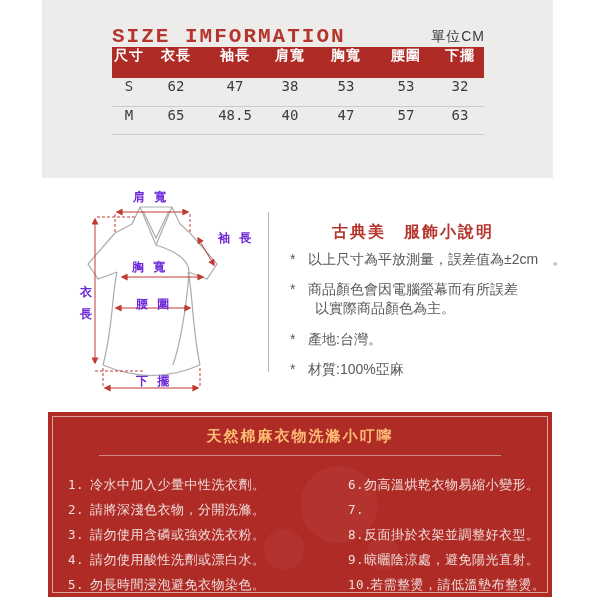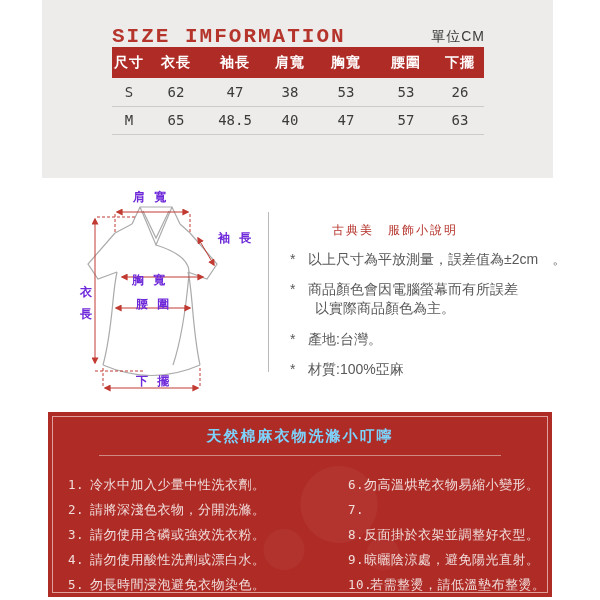--- a/index.html
+++ b/index.html
@@ -6,50 +6,50 @@
   body { background:#fff; font-family:"Liberation Sans","DejaVu Sans",sans-serif; }
   .stage { position:relative; width:600px; height:600px; background:#fff; overflow:hidden; }
 
   
   .top-panel { position:absolute; left:42px; top:0; width:511px; height:178px; background:#EDECEA; }
   .page-title { position:absolute; left:70px; top:25px; font-family:"Liberation Mono","DejaVu Sans Mono",monospace;
                 font-size:21px; font-weight:bold; letter-spacing:2px; color:#B5342C; }
   .unit-label { position:absolute; left:330px; top:28px; width:113px; text-align:right; font-size:14px; color:#3B3B3B; letter-spacing:1px; }
 
   .size-table { position:absolute; left:70px; top:47px; width:372px; }
-  .trow { display:flex; align-items:center; }
+  .trow { display:flex; align-items:flex-start; }
   .trow.head { background:#AE2B26; height:31px; }
   .trow.data { height:28.5px; border-bottom:1px solid #CBCBCB; }
   .tcell { text-align:center; }
   .tcell.c0{width:34px}.tcell.c1{width:60px}.tcell.c2{width:58px}.tcell.c3{width:52px}
   .tcell.c4{width:60px}.tcell.c5{width:60px}.tcell.c6{width:48px}
   .trow.head .tcell { color:#fff; font-size:14px; font-weight:bold; letter-spacing:1px; }
   .trow.data .tcell { color:#3B3B3B; font-size:14px; font-family:"DejaVu Sans Mono","Liberation Mono",monospace; }
 
   
   .diagram-svg { position:absolute; left:50px; top:188px; }
   .dim-label { position:absolute; color:#6d28d9; font-size:12px; font-weight:bold; letter-spacing:3px; white-space:nowrap; }
   .dim-label.vertical { width:16px; line-height:22px; word-break:break-all; letter-spacing:0; text-align:center; white-space:normal; }
   .mid-divider { position:absolute; left:268px; top:212px; width:1px; height:160px; background:#B9B9B9; }
 
   
-  .notes-title { position:absolute; left:332px; top:222px; font-size:12px; font-weight:normal; color:#B5342C; letter-spacing:2px; }
+  .notes-title { position:absolute; left:332px; top:222px; font-size:16px; font-weight:bold; color:#B5342C; letter-spacing:2px; }
   .note-item { position:absolute; left:290px; display:flex; color:#5A5858; font-size:14px; line-height:19px; }
   .note-bullet { width:18px; color:#5A5858; }
   .note-line2 { padding-left:7px; }
 
   
   .care-box { position:absolute; left:48px; top:412px; width:504px; height:185px; background:#AE2B26; }
   .care-inner-border { position:absolute; left:4px; top:4px; right:4px; bottom:4px; border:1px solid rgba(255,240,235,0.6); pointer-events:none; }
   .care-watermark { position:absolute; left:170px; top:25px; width:220px; height:150px; opacity:0.5; pointer-events:none;
      background:
        radial-gradient(circle at 55% 45%, rgba(255,190,180,0.12) 0 38px, transparent 39px),
        radial-gradient(circle at 30% 75%, rgba(255,190,180,0.10) 0 20px, transparent 21px),
        radial-gradient(circle at 75% 78%, rgba(255,190,180,0.10) 0 16px, transparent 17px); }
-  .care-title { padding-top:15px; text-align:center; color:#7dd3fc; font-size:15px; font-weight:bold; letter-spacing:2px; }
+  .care-title { padding-top:15px; text-align:center; color:#fdba74; font-size:15px; font-weight:bold; letter-spacing:2px; }
   .care-divider { width:402px; margin:9px auto 0 auto; border-bottom:1px solid #CE8A82; }
   .care-cols { position:absolute; left:20px; top:60px; width:464px; display:flex; }
   .care-col { width:50%; }
   .care-col.right { padding-left:48px; }
   .care-item { display:flex; height:25px; align-items:center; color:#F0DCDA; font-size:13px; letter-spacing:0.5px; white-space:nowrap; }
   .care-num { width:22px; font-family:"DejaVu Sans Mono","Liberation Mono",monospace; font-size:12.5px; }
 </style>
 </head>
 <body>
 
@@ -69,21 +69,21 @@
         <div class="tcell c5">腰圍</div>
         <div class="tcell c6">下擺</div>
       </div>
       <div class="trow data">
         <div class="tcell c0">S</div>
         <div class="tcell c1">62</div>
         <div class="tcell c2">47</div>
         <div class="tcell c3">38</div>
         <div class="tcell c4">53</div>
         <div class="tcell c5">53</div>
-        <div class="tcell c6">26</div>
+        <div class="tcell c6">32</div>
       </div>
       <div class="trow data">
         <div class="tcell c0">M</div>
         <div class="tcell c1">65</div>
         <div class="tcell c2">48.5</div>
         <div class="tcell c3">40</div>
         <div class="tcell c4">47</div>
         <div class="tcell c5">57</div>
         <div class="tcell c6">63</div>
       </div>
@@ -122,21 +122,21 @@
       <line x1="47" y1="29" x2="85" y2="29" stroke-dasharray="3,2"></line>
       <line x1="45" y1="183" x2="95" y2="183" stroke-dasharray="3,2"></line>
       <line x1="53" y1="180" x2="53" y2="198" stroke-dasharray="3,2"></line>
       <line x1="150" y1="180" x2="150" y2="198" stroke-dasharray="3,2"></line>
       <line x1="55" y1="200" x2="148" y2="200" marker-start="url(#ar)" marker-end="url(#ar)"></line>
     </g>
   </svg>
 
   <div class="dim-label" style="left:133px; top:189px;">肩 寬</div>
   <div class="dim-label" style="left:218px; top:230px;">袖 長</div>
-  <div class="dim-label" style="left:132px; top:272px;">胸 寬</div>
+  <div class="dim-label" style="left:132px; top:259px;">胸 寬</div>
   <div class="dim-label" style="left:136px; top:296px;">腰 圍</div>
   <div class="dim-label vertical" style="left:78px; top:281px;">衣長</div>
   <div class="dim-label" style="left:136px; top:373px;">下 擺</div>
 
   <div class="mid-divider"></div>
 
   <div class="notes-title">古典美　服飾小說明</div>
 
   <div class="note-item" style="top:250px;">
     <span class="note-bullet">*</span>

